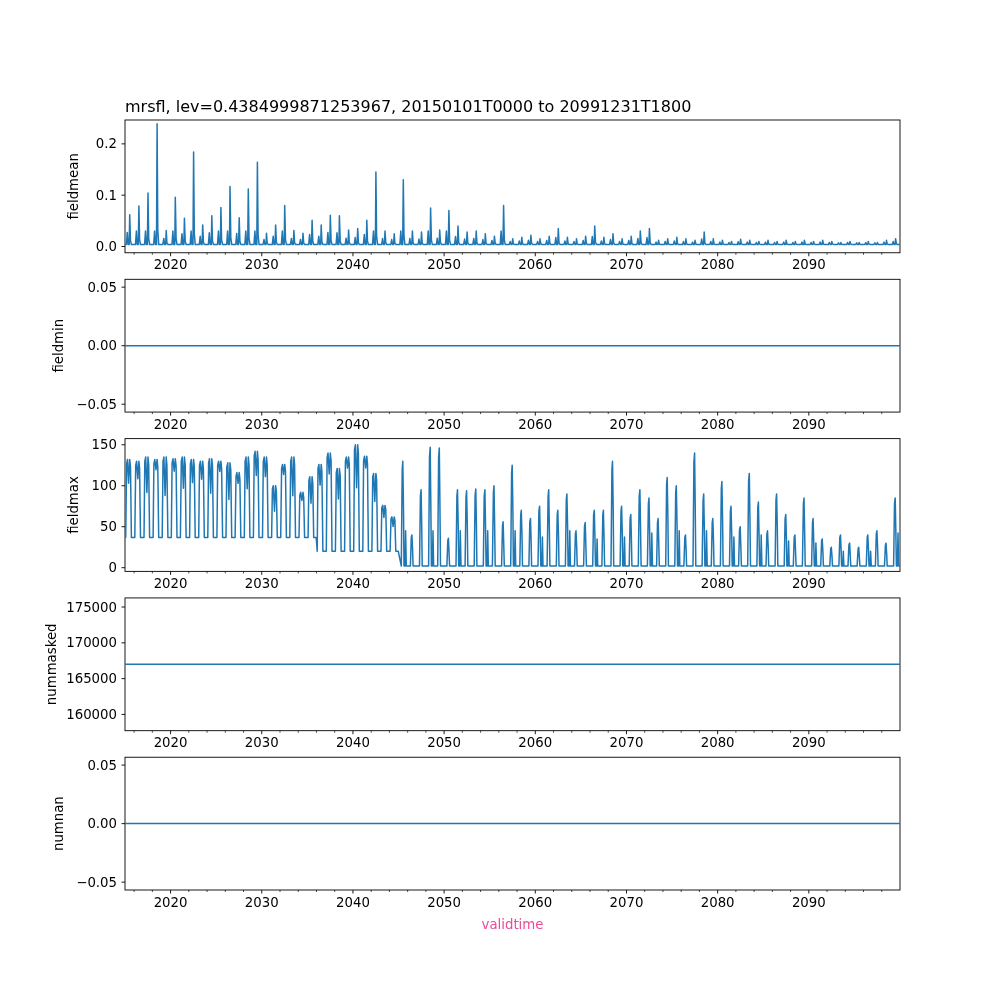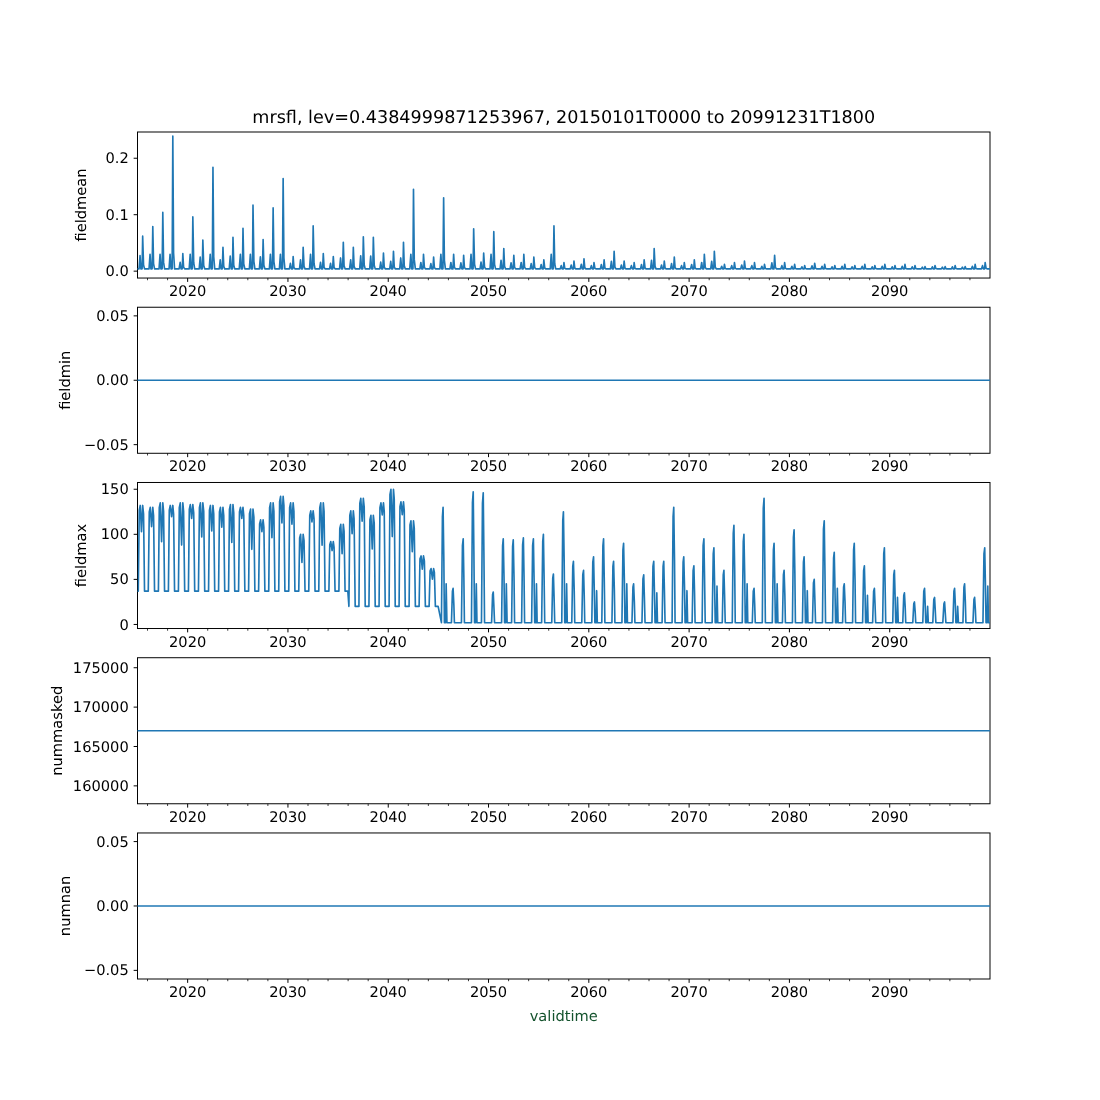--- a/index.html
+++ b/index.html
@@ -6,29 +6,28 @@
   .figure{
     position:relative;
     width:1000px;height:1000px;
     background:#ffffff;
     font-family:"DejaVu Sans","Liberation Sans",sans-serif;
     overflow:hidden;
   }
   .fig-title{
     position:absolute;
     left:125px;top:97px;width:775px;
-    text-align:center;
     font-size:16px;color:#000;
     white-space:nowrap;
   }
   .x-label{
     position:absolute;
     left:125px;top:917px;width:775px;
     text-align:center;
-    font-size:13.3px;color:#14532d;
+    font-size:13.3px;color:#ec4899;
   }
   svg text{
     font-family:"DejaVu Sans","Liberation Sans",sans-serif;
     font-size:13.3px;
     fill:#000;
   }
 </style>
 </head>
 <body>
 

